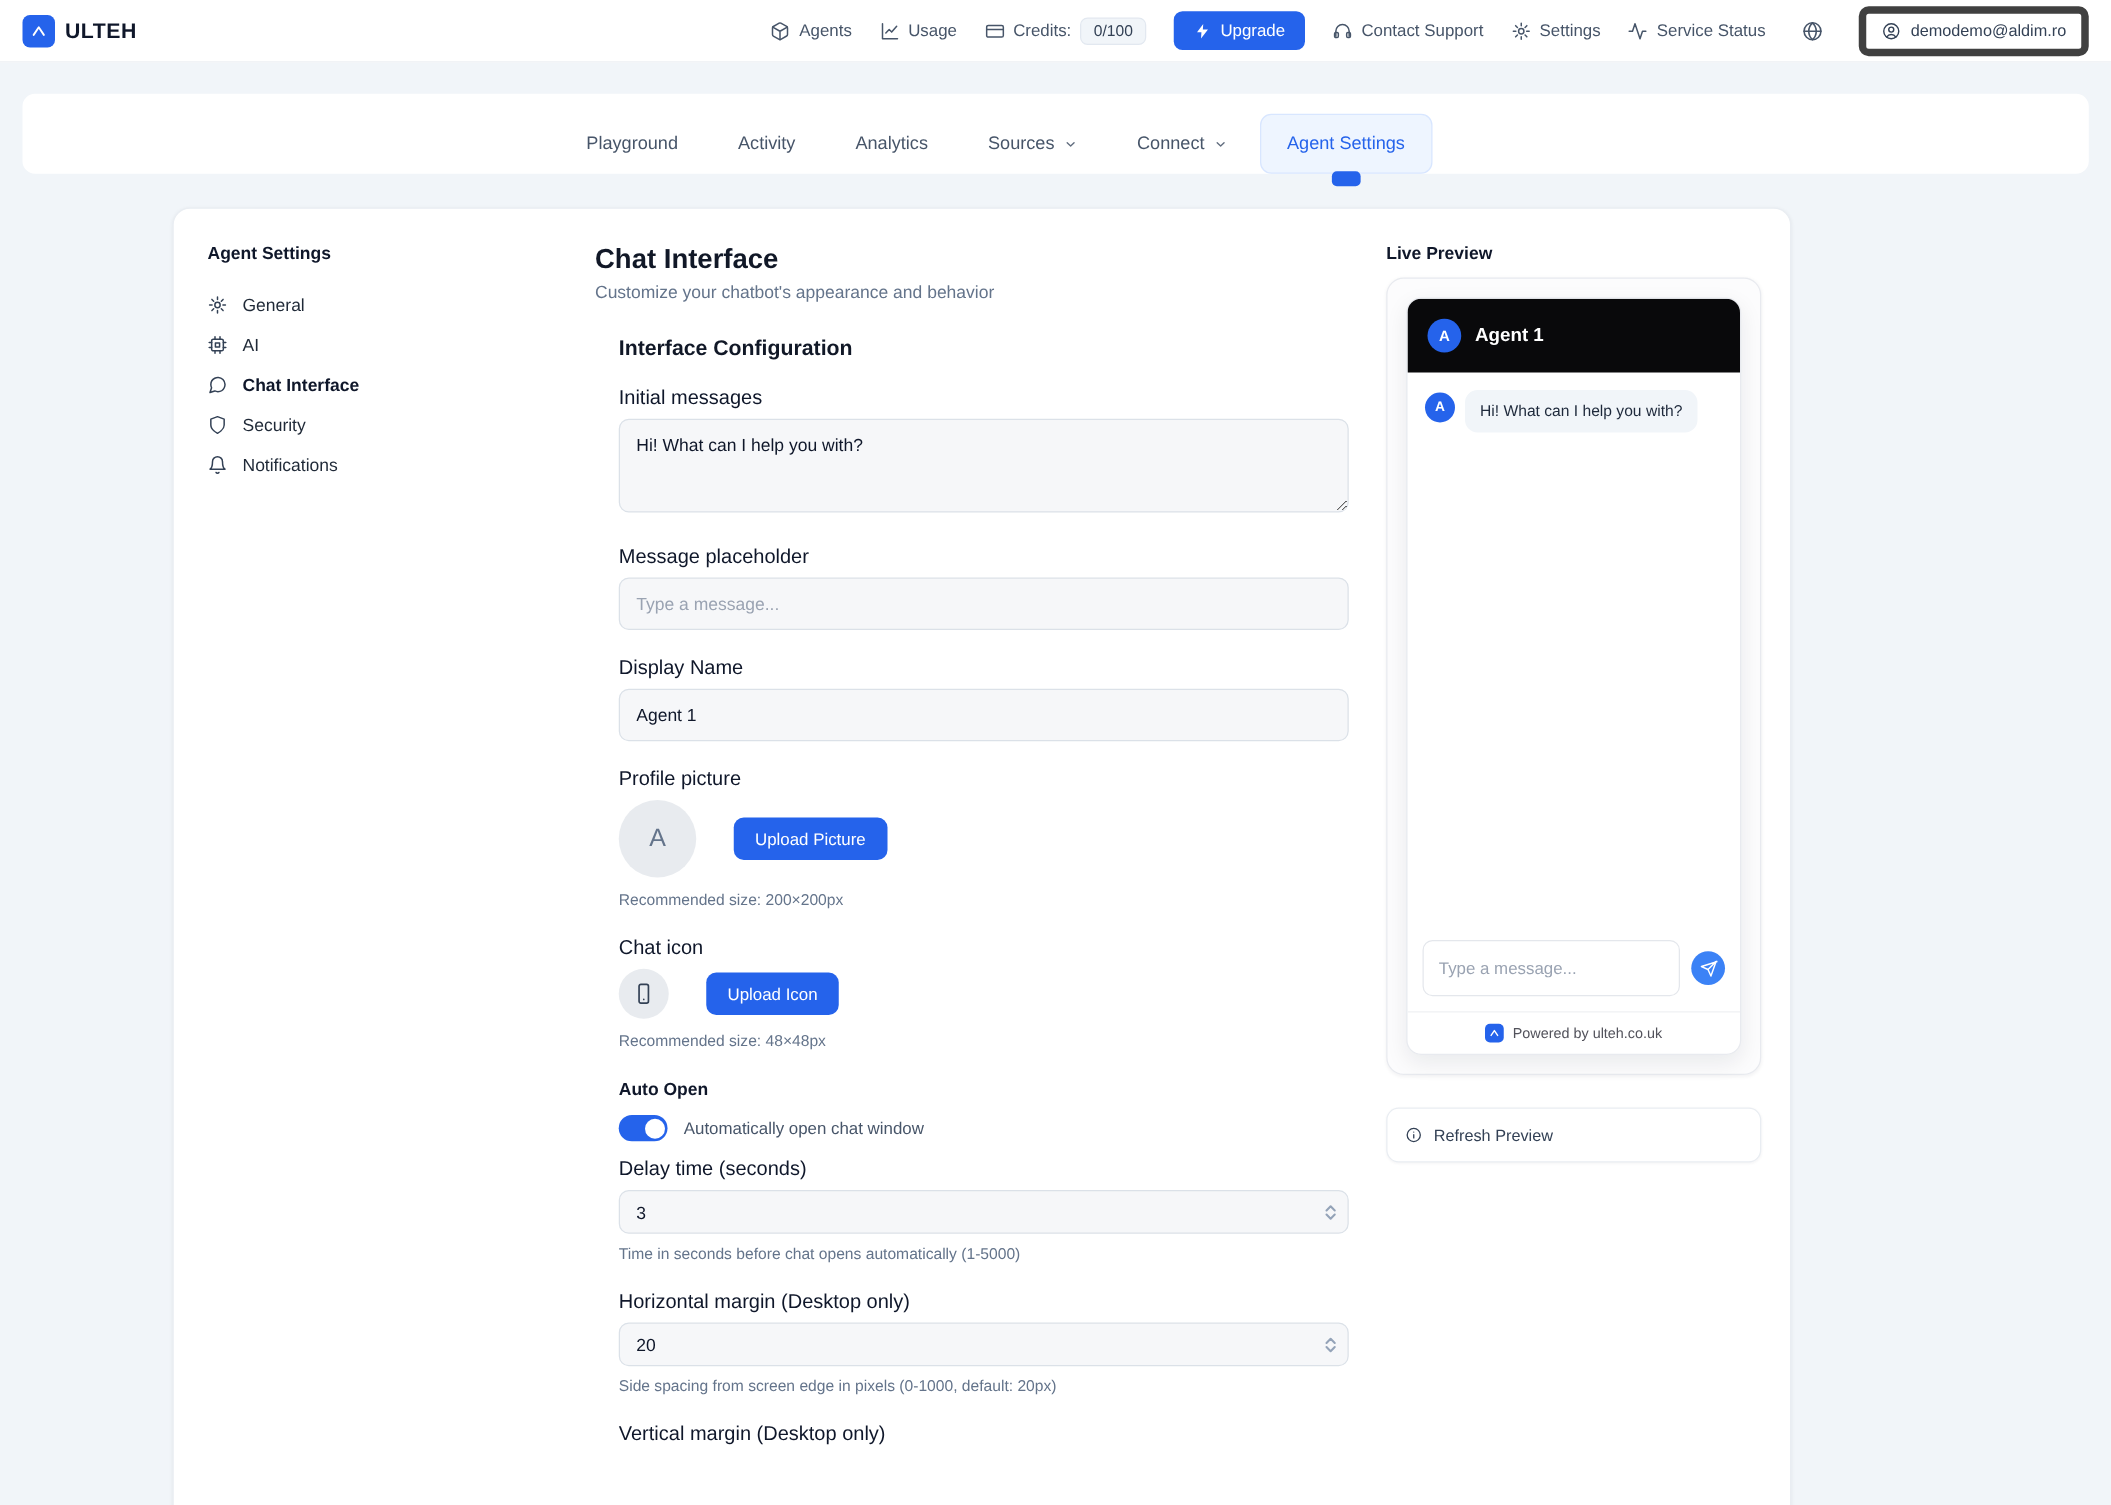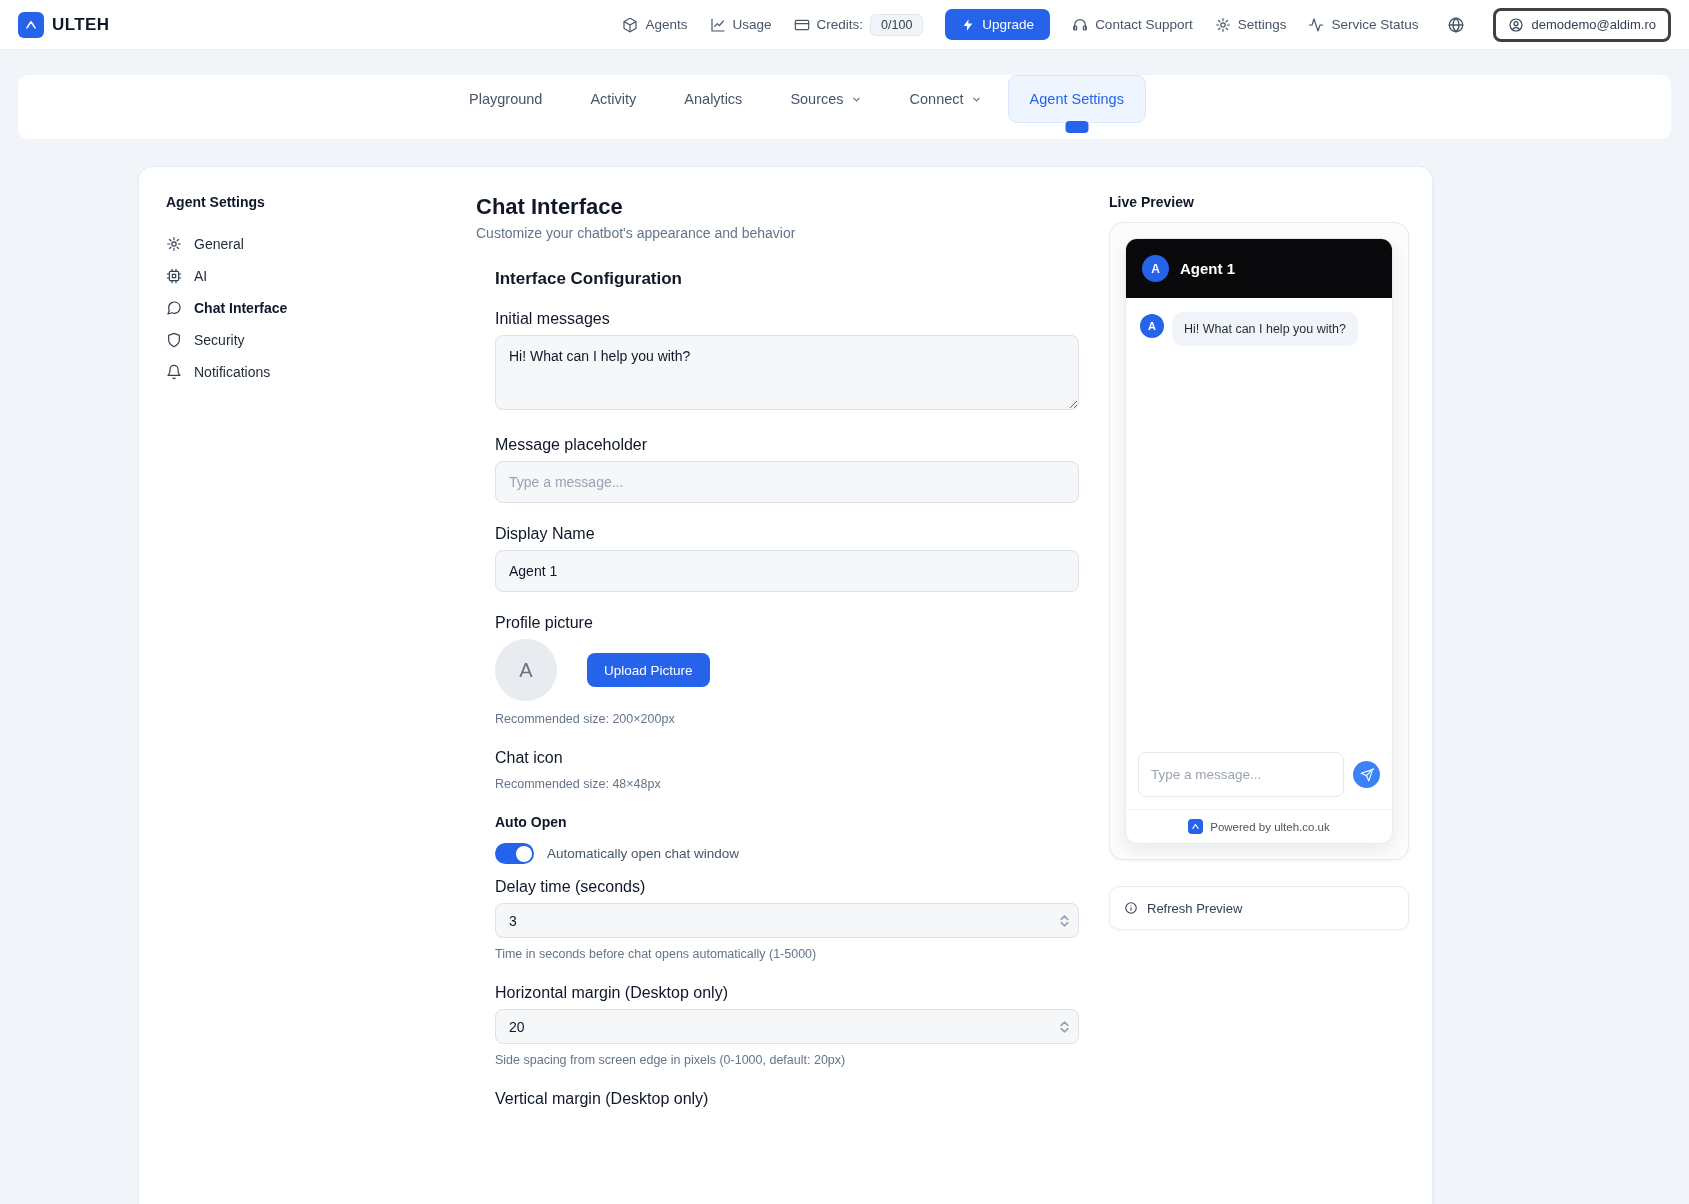--- a/index.html
+++ b/index.html
@@ -32,30 +32,30 @@
   .upgrade-btn {
     display:flex; align-items:center; gap:7px; background:#2563eb; color:#fff;
     border:none; border-radius:7px; padding:8px 16px; font-size:13.5px; font-weight:500;
     cursor:pointer; font-family:inherit;
   }
   .icon-btn {
     width:30px; height:30px; background:none; border:none; border-radius:8px;
     display:flex; align-items:center; justify-content:center; color:#475569; cursor:pointer;
   }
   .user-chip {
-    display:flex; align-items:center; gap:8px; border:3px solid #404040;
+    display:flex; align-items:center; gap:8px; border:6px solid #404040;
     border-radius:8px; padding:6px 12px; font-size:13px; color:#334155;
     background:#fff; cursor:pointer; white-space:nowrap;
   }
 
   
   .subnav-wrap { padding:25px 18px 0; }
   .subnav {
     background:#fff; height:64px; border-radius:10px;
-    display:flex; align-items:flex-start; justify-content:center; gap:4px;
+    display:flex; align-items:flex-end; justify-content:center; gap:4px;
     padding-right:96px; position:relative;
   }
   .tab {
     font-size:14.5px; color:#475569; padding:15px 21px; border-radius:9px;
     display:flex; align-items:center; gap:7px; cursor:pointer; position:relative;
     border:1px solid transparent; white-space:nowrap;
   }
   .tab.active { background:#eef5ff; color:#2563eb; border-color:#d8e6ff; font-weight:500; }
   .tab .caret { width:11px; height:11px; opacity:.85; }
   .tab-indicator {
@@ -370,20 +370,29 @@
             <div class="avatar-lg">
               <span>A</span>
             </div>
             <button class="btn-primary">Upload Picture</button>
           </div>
           <p class="hint">Recommended size: 200×200px</p>
         </div>
 
         <div class="field">
           <label class="field-label">Chat icon</label>
+          <div class="upload-row">
+            <div class="avatar-sm">
+              <svg class="ic18" viewBox="0 0 24 24" fill="none" stroke="currentColor" stroke-width="1.8" stroke-linecap="round" stroke-linejoin="round">
+                  <rect x="7" y="2" width="10" height="20" rx="2"></rect>
+                  <path d="M12 18h.01"></path>
+                </svg>
+            </div>
+            <button class="btn-primary">Upload Icon</button>
+          </div>
           <p class="hint">Recommended size: 48×48px</p>
         </div>
 
         <div>
           <div class="field-label strong" style="margin-bottom:12px;">Auto Open</div>
           <div class="toggle-row">
             <div class="toggle">
                 <span class="knob"></span>
               </div>
             <span class="toggle-desc">Automatically open chat window</span>

